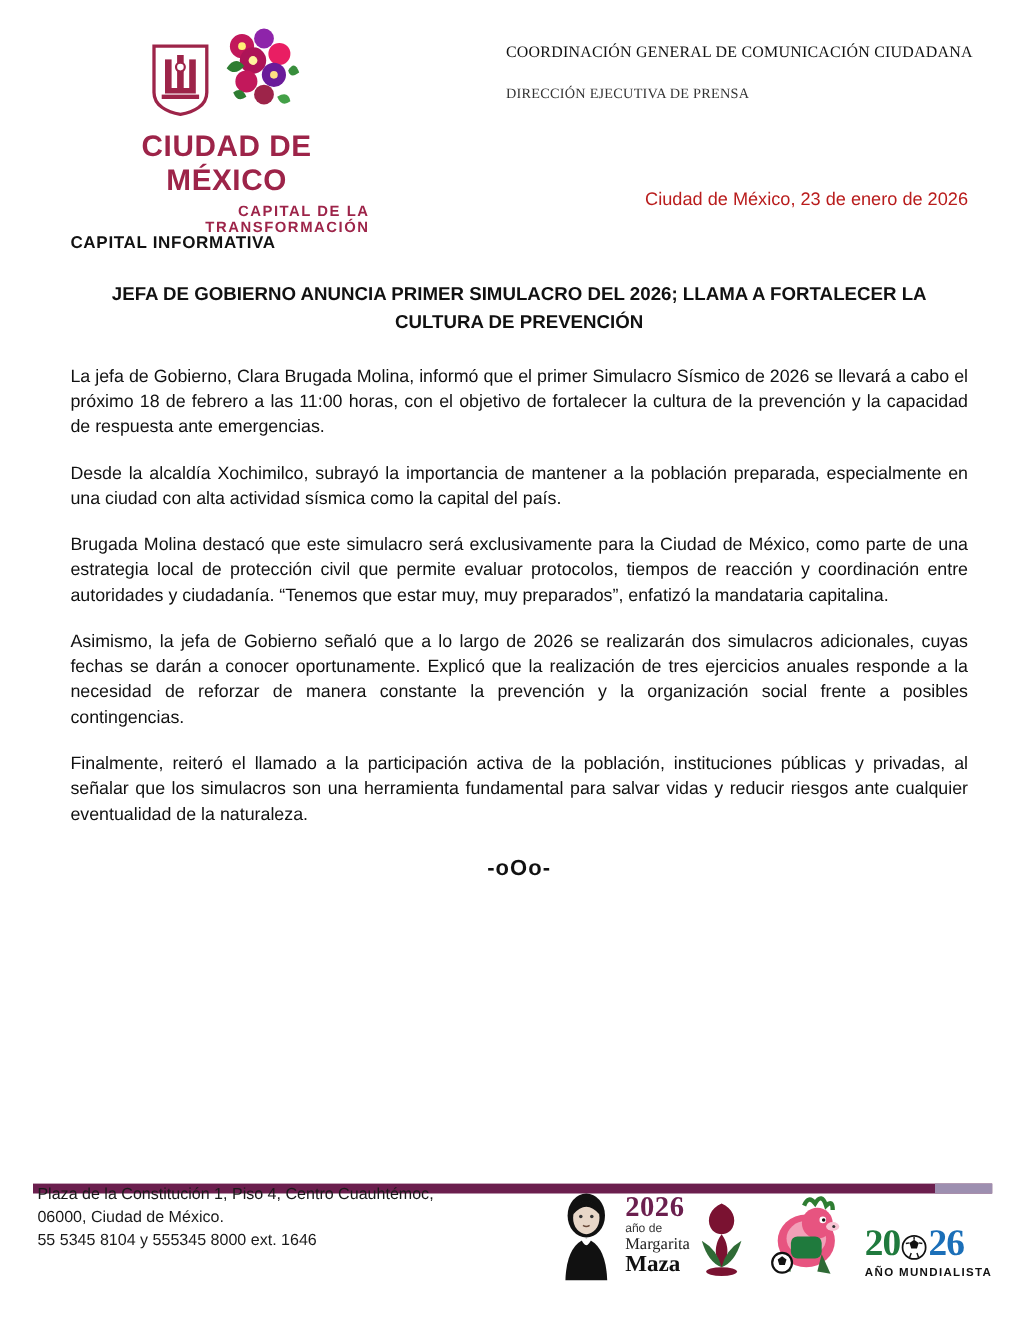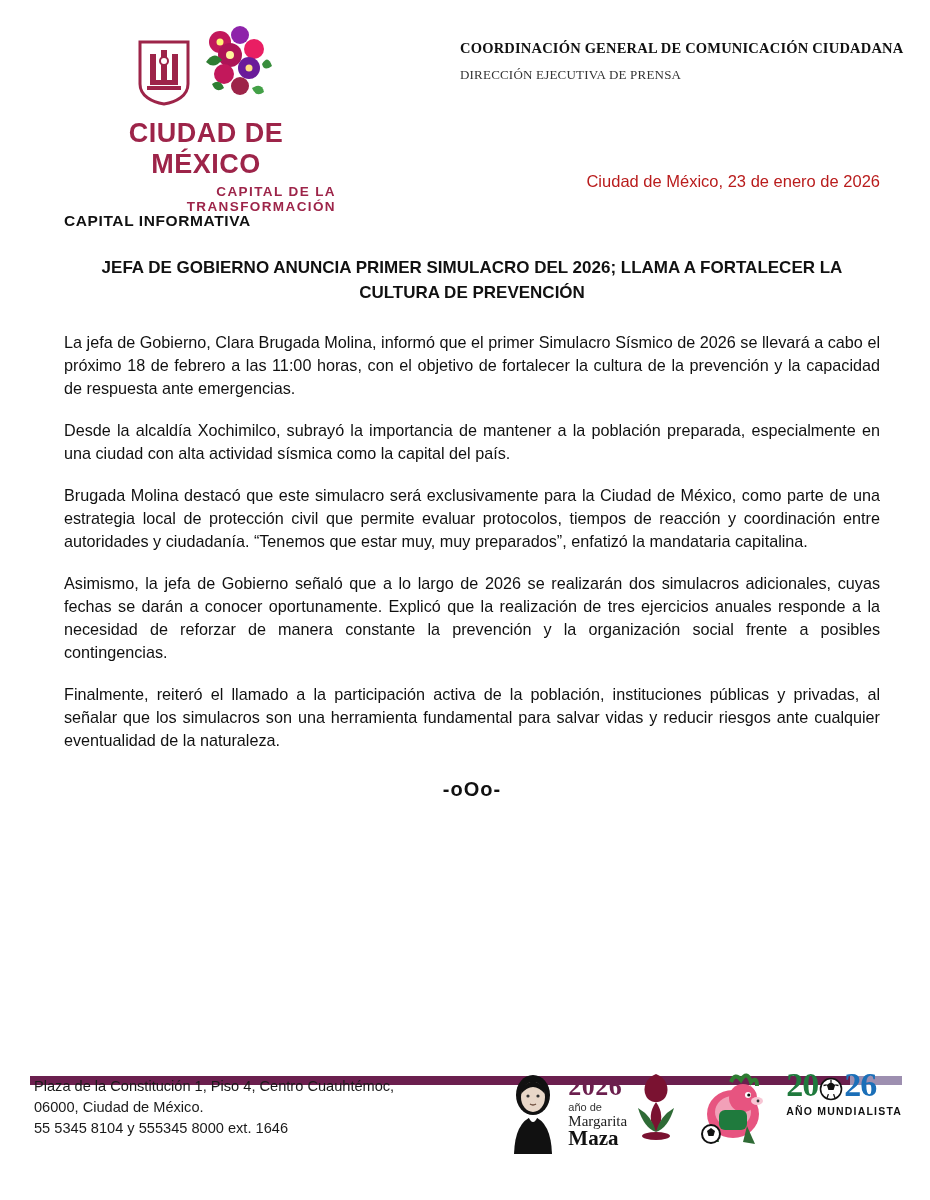--- a/index.html
+++ b/index.html
@@ -66,30 +66,30 @@
 
   .header-right {
     position: absolute;
     left: 460px;
     top: 40px;
     width: 430px;
   }
   .coord-line1 {
     font-family: "Liberation Serif", serif;
     font-size: 14.5px;
-    font-weight: bold;
+    font-weight: normal;
     letter-spacing: 0.2px;
     color: #111;
     white-space: nowrap;
   }
   .coord-line2 {
     font-family: "Liberation Serif", serif;
     font-size: 13px;
     color: #333;
-    margin-top: 10px;
+    margin-top: 20px;
     letter-spacing: 0.2px;
   }
 
   .place-date {
     position: absolute;
     right: 50px;
     top: 172px;
     font-size: 16.5px;
     color: #b91c1c;
   }
@@ -160,21 +160,21 @@
     line-height: 1.45;
     color: #1a1a1a;
     white-space: pre-line;
   }
 
   .footer-logos {
     position: absolute;
     right: 0;
     top: 0;
     display: flex;
-    align-items: flex-start;
+    align-items: flex-end;
     gap: 5px;
     height: 96px;
   }
   .maza {
     display: flex;
     align-items: center;
     gap: 6px;
   }
   .maza-portrait {
     width: 58px;

